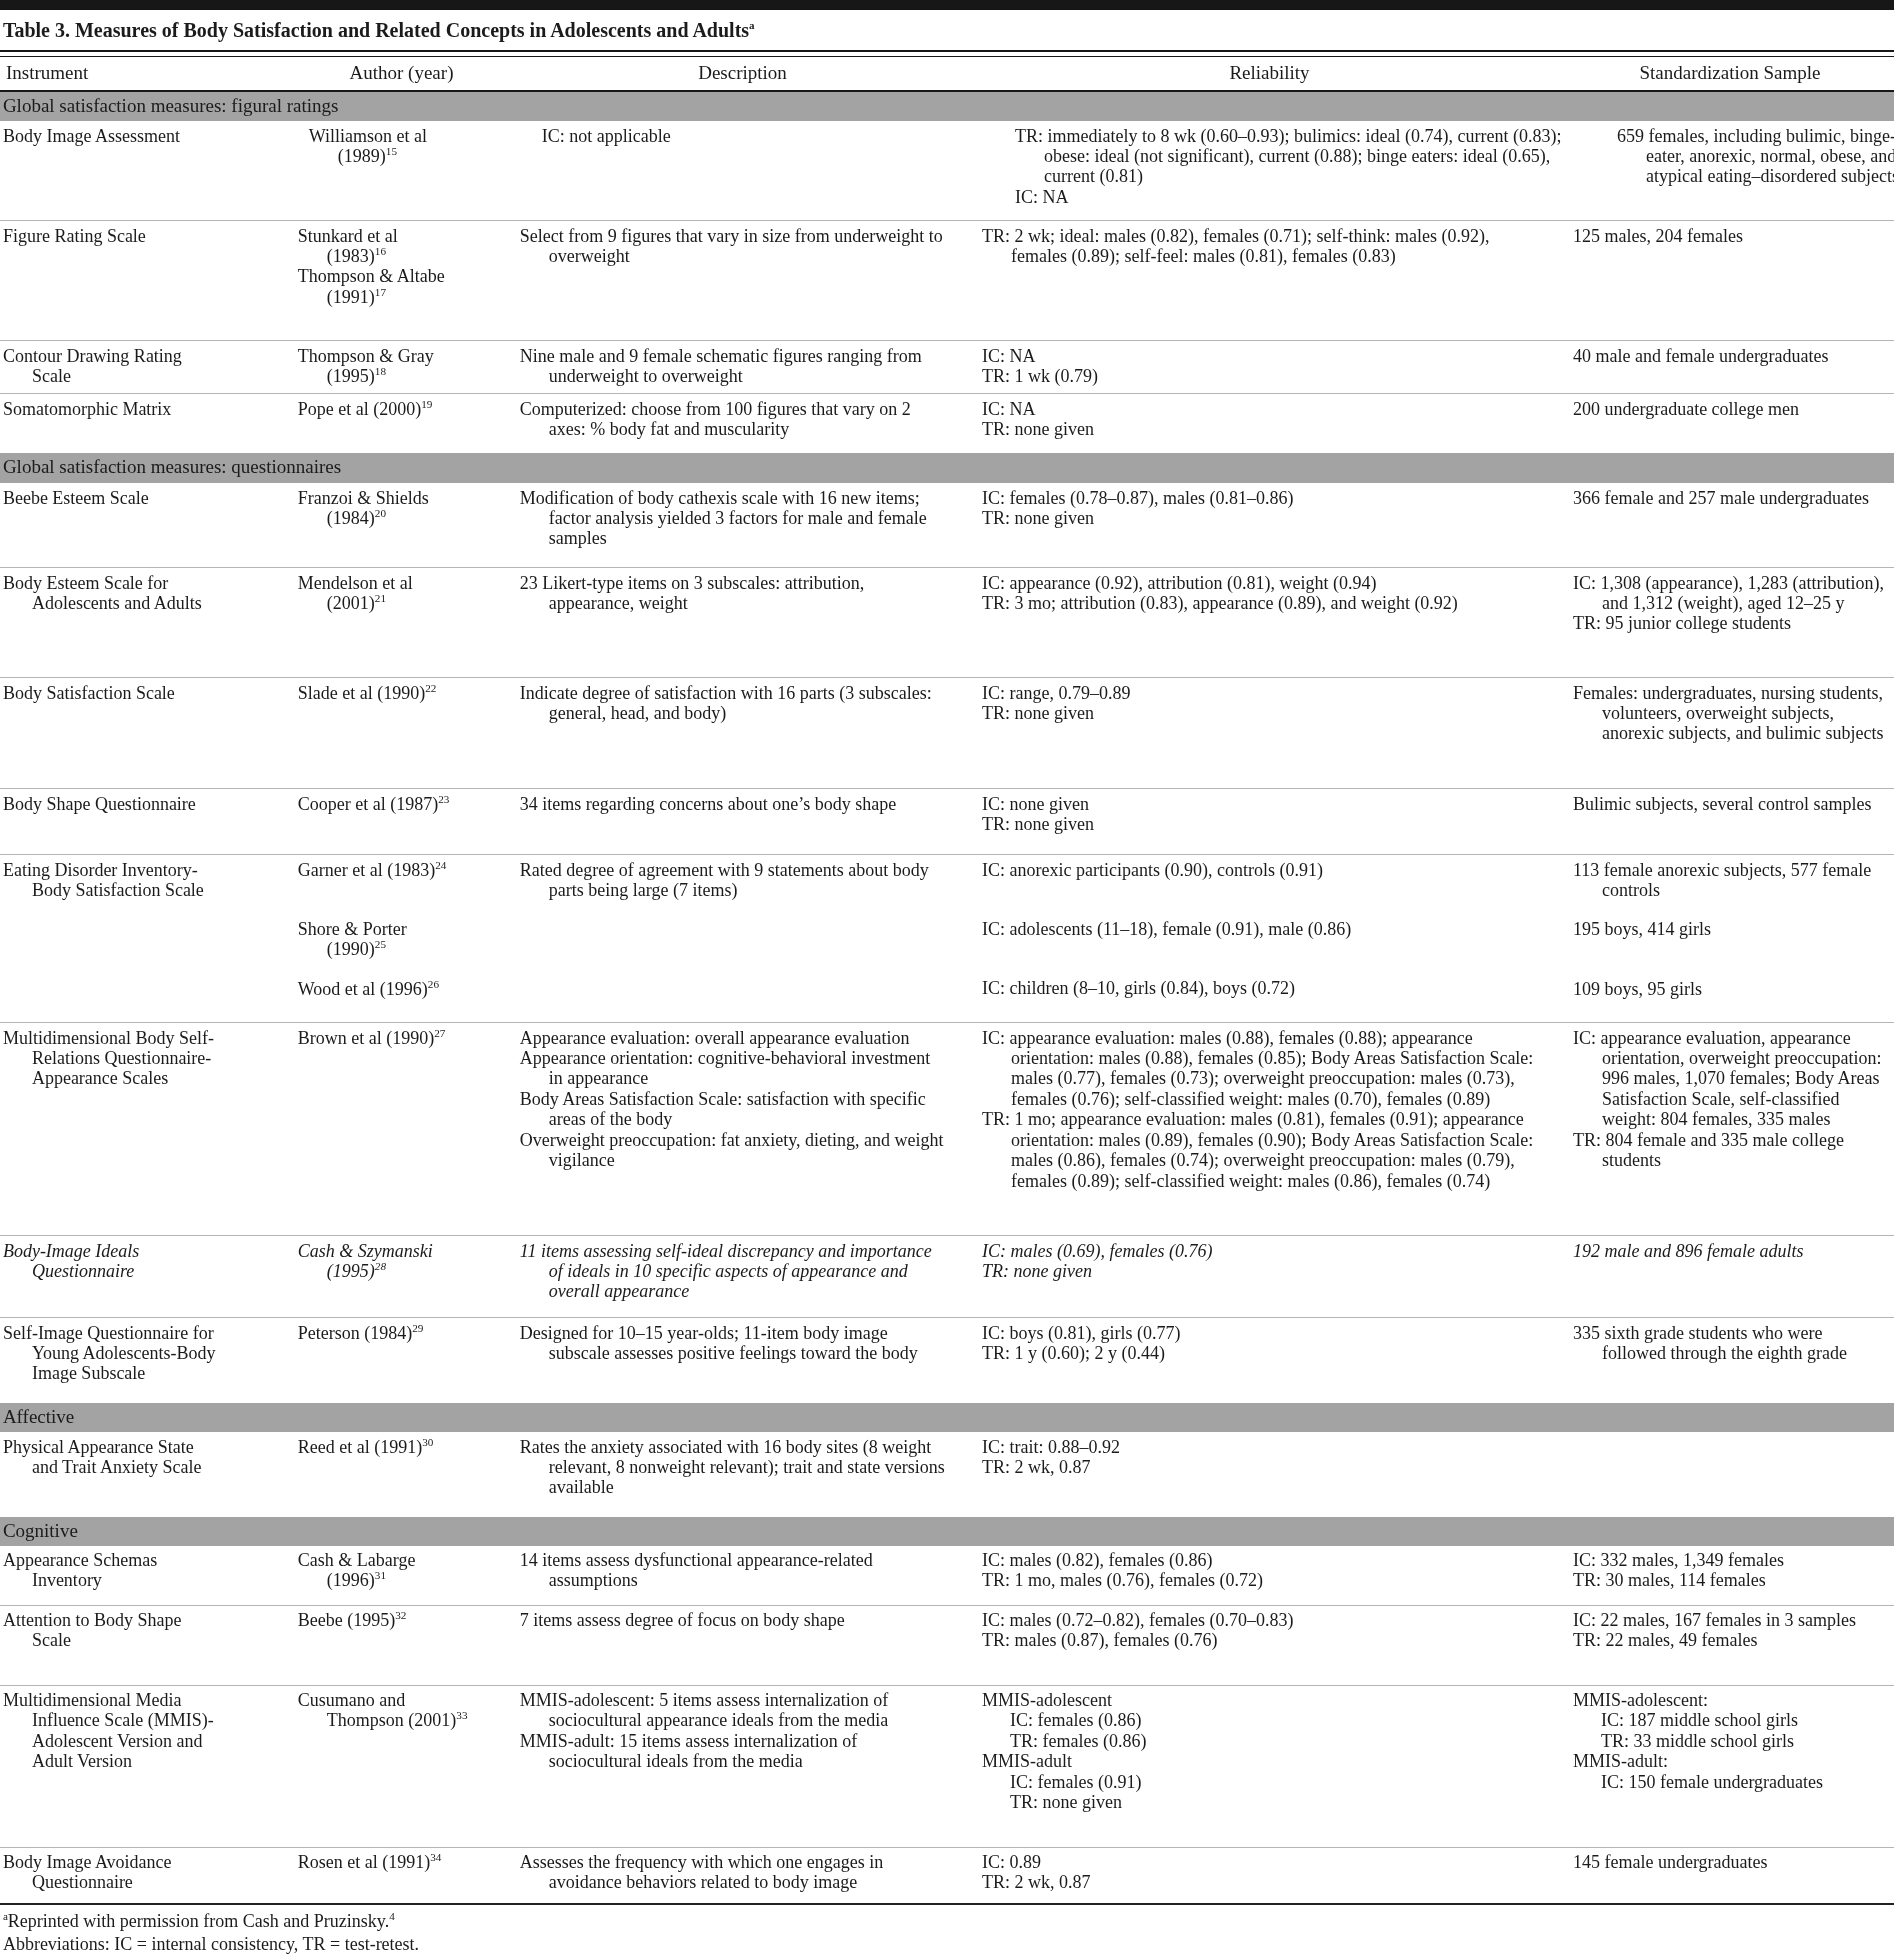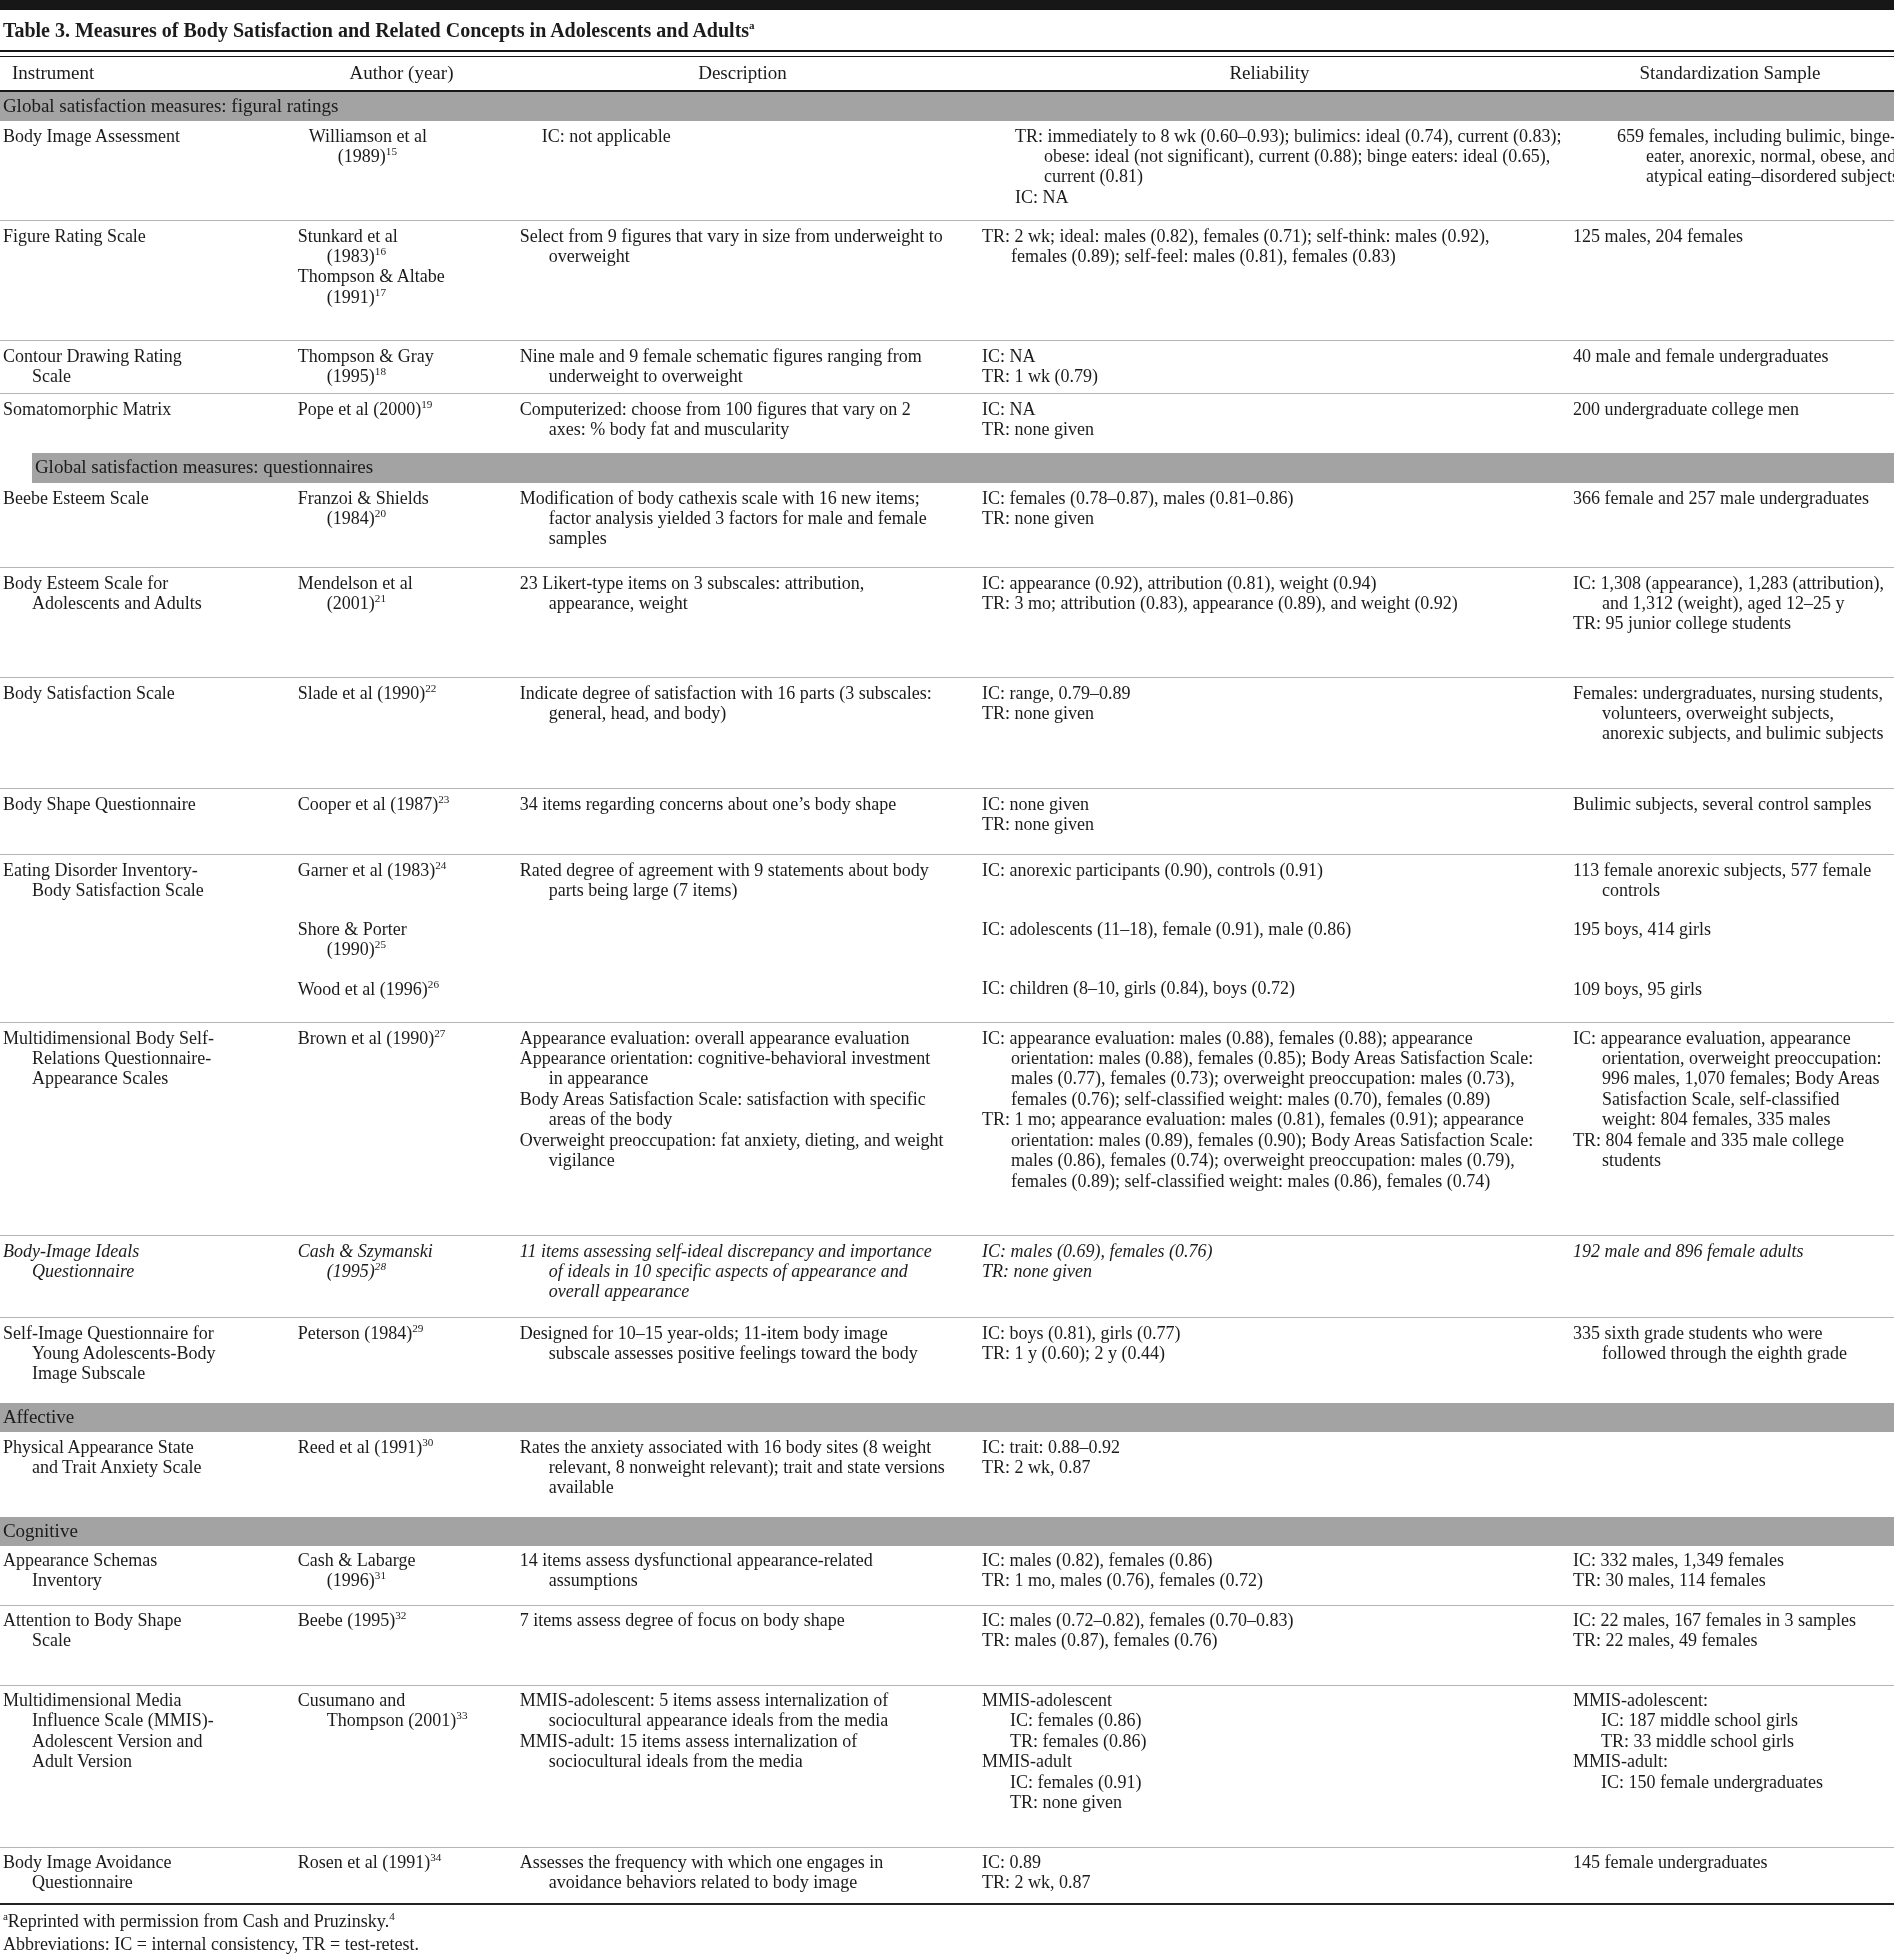--- a/index.html
+++ b/index.html
@@ -15,21 +15,21 @@
   .title-wrap { padding: 6.6px 4.4px 5.1px 2.9px; }
   .title { font-size: 20px; line-height: 29px; font-weight: bold; }
   .title sup { font-size: 0.55em; }
   .rule-double { height: 3.6px; border-top: 2.9px solid #171717; border-bottom: 1.5px solid #171717; }
   .rule-heavy { border-top: 2.9px solid #171717; }
   .rule-mid { border-top: 2.2px solid #222222; }
 
   .grid5 { display: grid; grid-template-columns: 292px 219px 463px 591px 330px; }
   .thead { padding: 5.8px 0 7.3px 0; }
   .th { font-size: 19px; }
-  .th.c1 { padding-left: 12px; text-align: left; }
+  .th.c1 { padding-left: 6px; text-align: left; }
   .th.c2, .th.c3, .th.c4, .th.c5 { text-align: center; }
 
   .section {
     background: #a3a3a3;
     box-sizing: border-box;
     display: flex; align-items: center;
     padding: 2.9px 4.4px 4.4px 2.9px;
     font-size: 19px;
   }
   .row { box-sizing: border-box; }
@@ -150,21 +150,21 @@
           <p class="hang">Computerized: choose from 100 figures that vary on 2 axes: % body fat and muscularity</p>
         </div>
         <div class="cell c4">
           <p class="hang">IC: NA</p>
           <p class="hang">TR: none given</p>
         </div>
         <div class="cell c5">
           <p class="hang">200 undergraduate college men</p>
         </div>
       </div>
-      <div class="section" style="min-height: 30px; margin-left: 32px;">
+      <div class="section" style="min-height: 30px;">
         <span>Global satisfaction measures: questionnaires</span>
       </div>
       <div class="row grid5" style="min-height: 84px;">
         <div class="cell c1">
           <p class="hang pre">Beebe Esteem Scale</p>
         </div>
         <div class="cell c2">
           <p class="hang pre">Franzoi &amp; Shields
 (1984)<sup>20</sup></p>
         </div>

